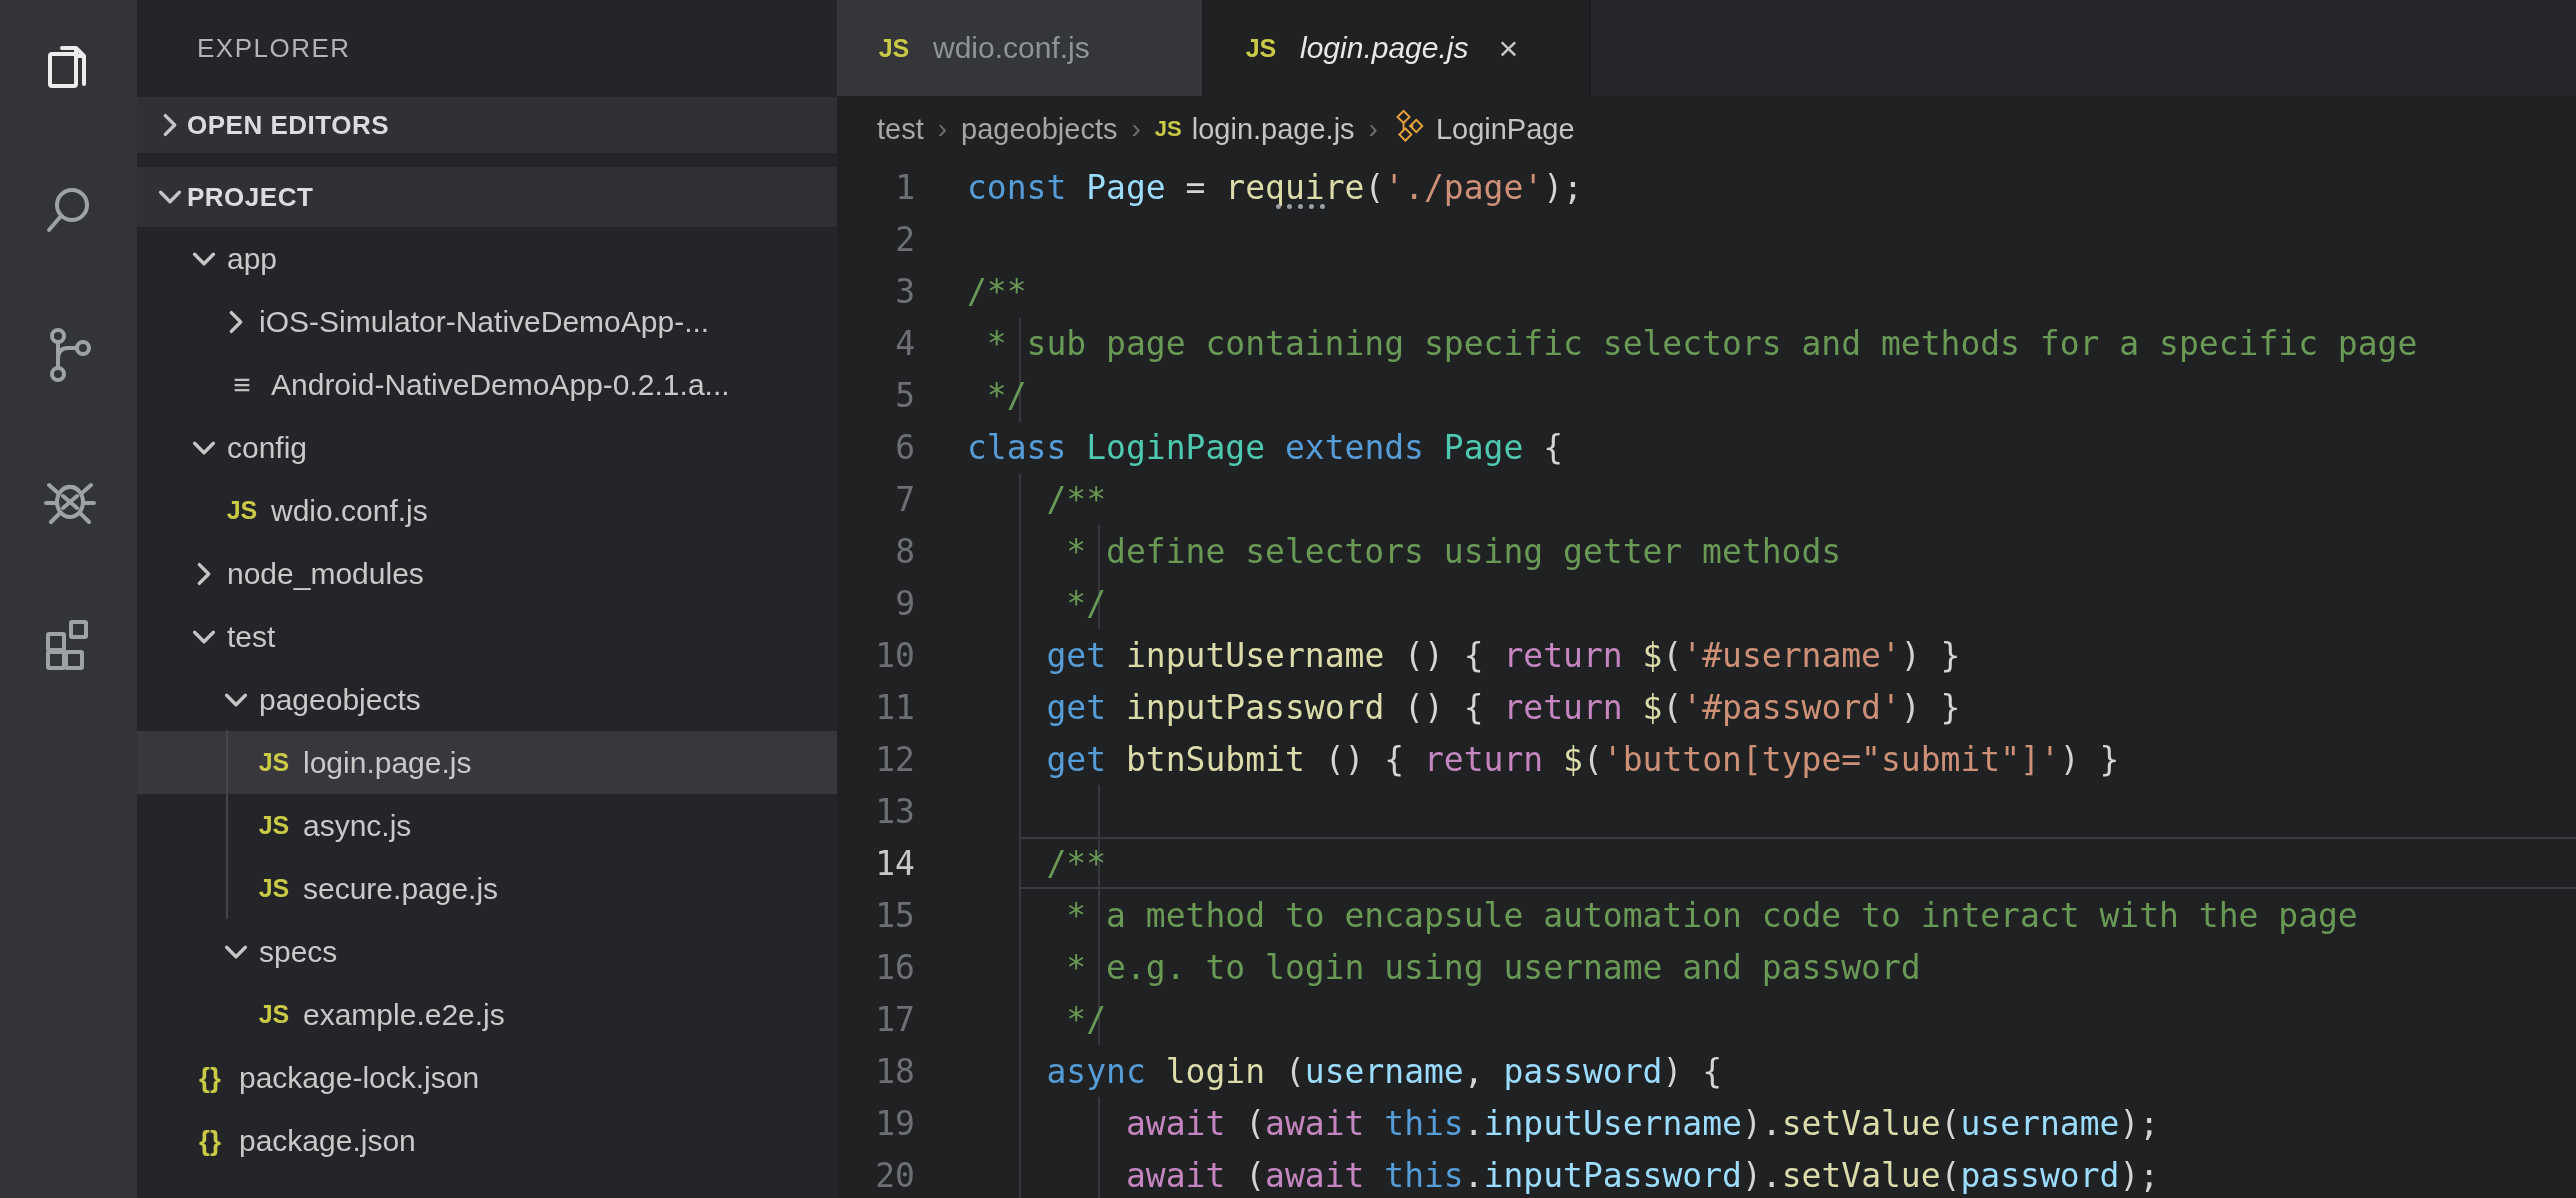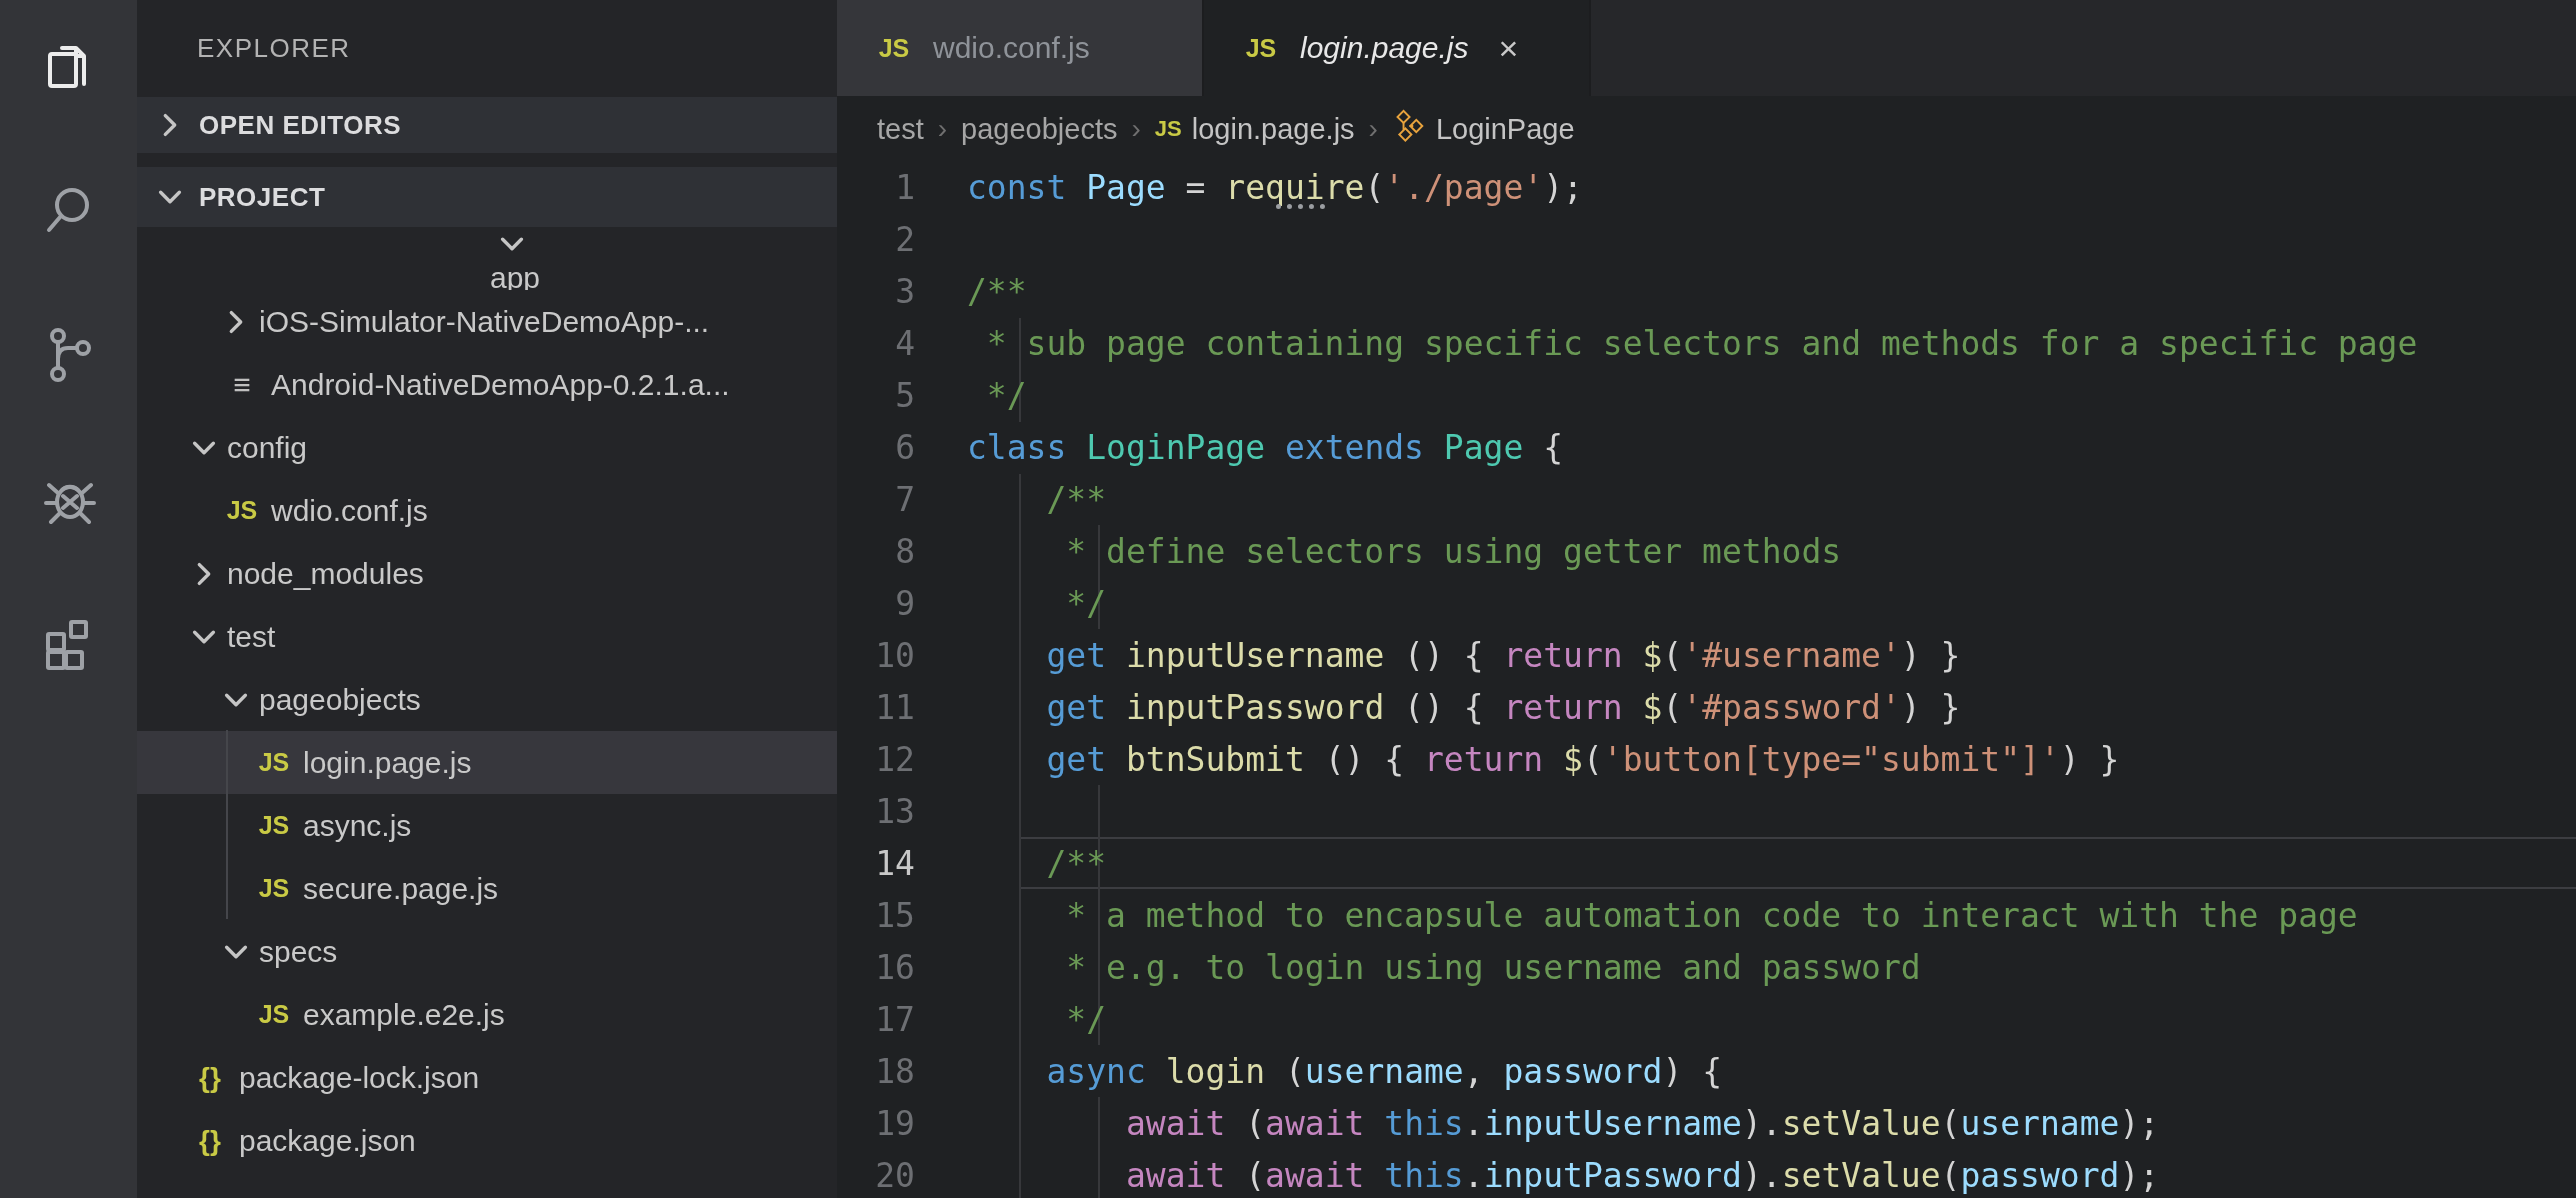--- a/index.html
+++ b/index.html
@@ -12,21 +12,21 @@
   
   .activitybar { position:absolute; left:0; top:0; width:137px; height:1198px; background:#333438; }
   .ab-icon { position:absolute; left:36px; width:64px; height:64px; }
   .ab-icon svg { width:64px; height:64px; stroke:#9ea1a6; fill:none; stroke-width:4; stroke-linecap:round; stroke-linejoin:round; }
   .ab-icon.active svg { stroke:#ececec; }
   
   .sidebar { position:absolute; left:137px; top:0; width:700px; height:1198px; background:#242528; }
   .sb-title { position:absolute; top:0; left:0; width:100%; height:97px; display:flex; align-items:center;
     padding-left:60px; color:#b3b3b3; font-size:26px; letter-spacing:1.5px; }
   .sb-section { position:absolute; left:0; width:100%; background:#2f3136; display:flex; align-items:center;
-    padding-left:16px; gap:12px; color:#dcdcde; font-size:26px; font-weight:bold; letter-spacing:0.5px; }
+    padding-left:16px; color:#dcdcde; font-size:26px; font-weight:bold; letter-spacing:0.5px; }
   .sb-section svg, .chev svg { width:28px; height:28px; stroke:#c5c5c5; fill:none; stroke-width:1.8; stroke-linecap:round; stroke-linejoin:round; }
   .tree { position:absolute; top:227px; left:0; width:100%; }
   .trow { position:relative; height:63px; display:flex; align-items:center; color:#c9c9c9; font-size:30px; white-space:nowrap; overflow:hidden; }
   .trow.selected { background:#37373d; }
   .chev { width:34px; height:34px; display:inline-flex; align-items:center; justify-content:center; flex:none; }
   .chev svg { width:30px; height:30px; }
   .ficon { width:46px; flex:none; display:inline-flex; align-items:center; justify-content:center; }
   .js-badge { color:#c9ca45; font-weight:800; font-size:25px; font-family:"Liberation Sans",sans-serif; }
   .json-badge { color:#c9ca45; font-weight:700; font-size:28px; }
   .list-badge { color:#c0c0c0; font-size:30px; }
@@ -109,21 +109,21 @@
       </div>
     <div class="sb-section" id="sec1" style="top:167px;height:60px;">
         <span class="chev">
           <svg viewBox="0 0 16 16">
             <path d="M3 5.5 L8 10.5 L13 5.5"></path>
           </svg>
         </span>
         <span>PROJECT</span>
       </div>
     <div class="tree">
-        <div class="trow" style="padding-left: 50px; flex-direction: column;">
+        <div class="trow" style="padding-left: 50px;">
           <span class="chev">
             <svg viewBox="0 0 16 16">
               <path d="M3 5.5 L8 10.5 L13 5.5"></path>
             </svg>
           </span>
           <span class="tlabel">app</span>
         </div>
         <div class="trow" style="padding-left: 82px;">
           <span class="chev">
             <svg viewBox="0 0 16 16">

